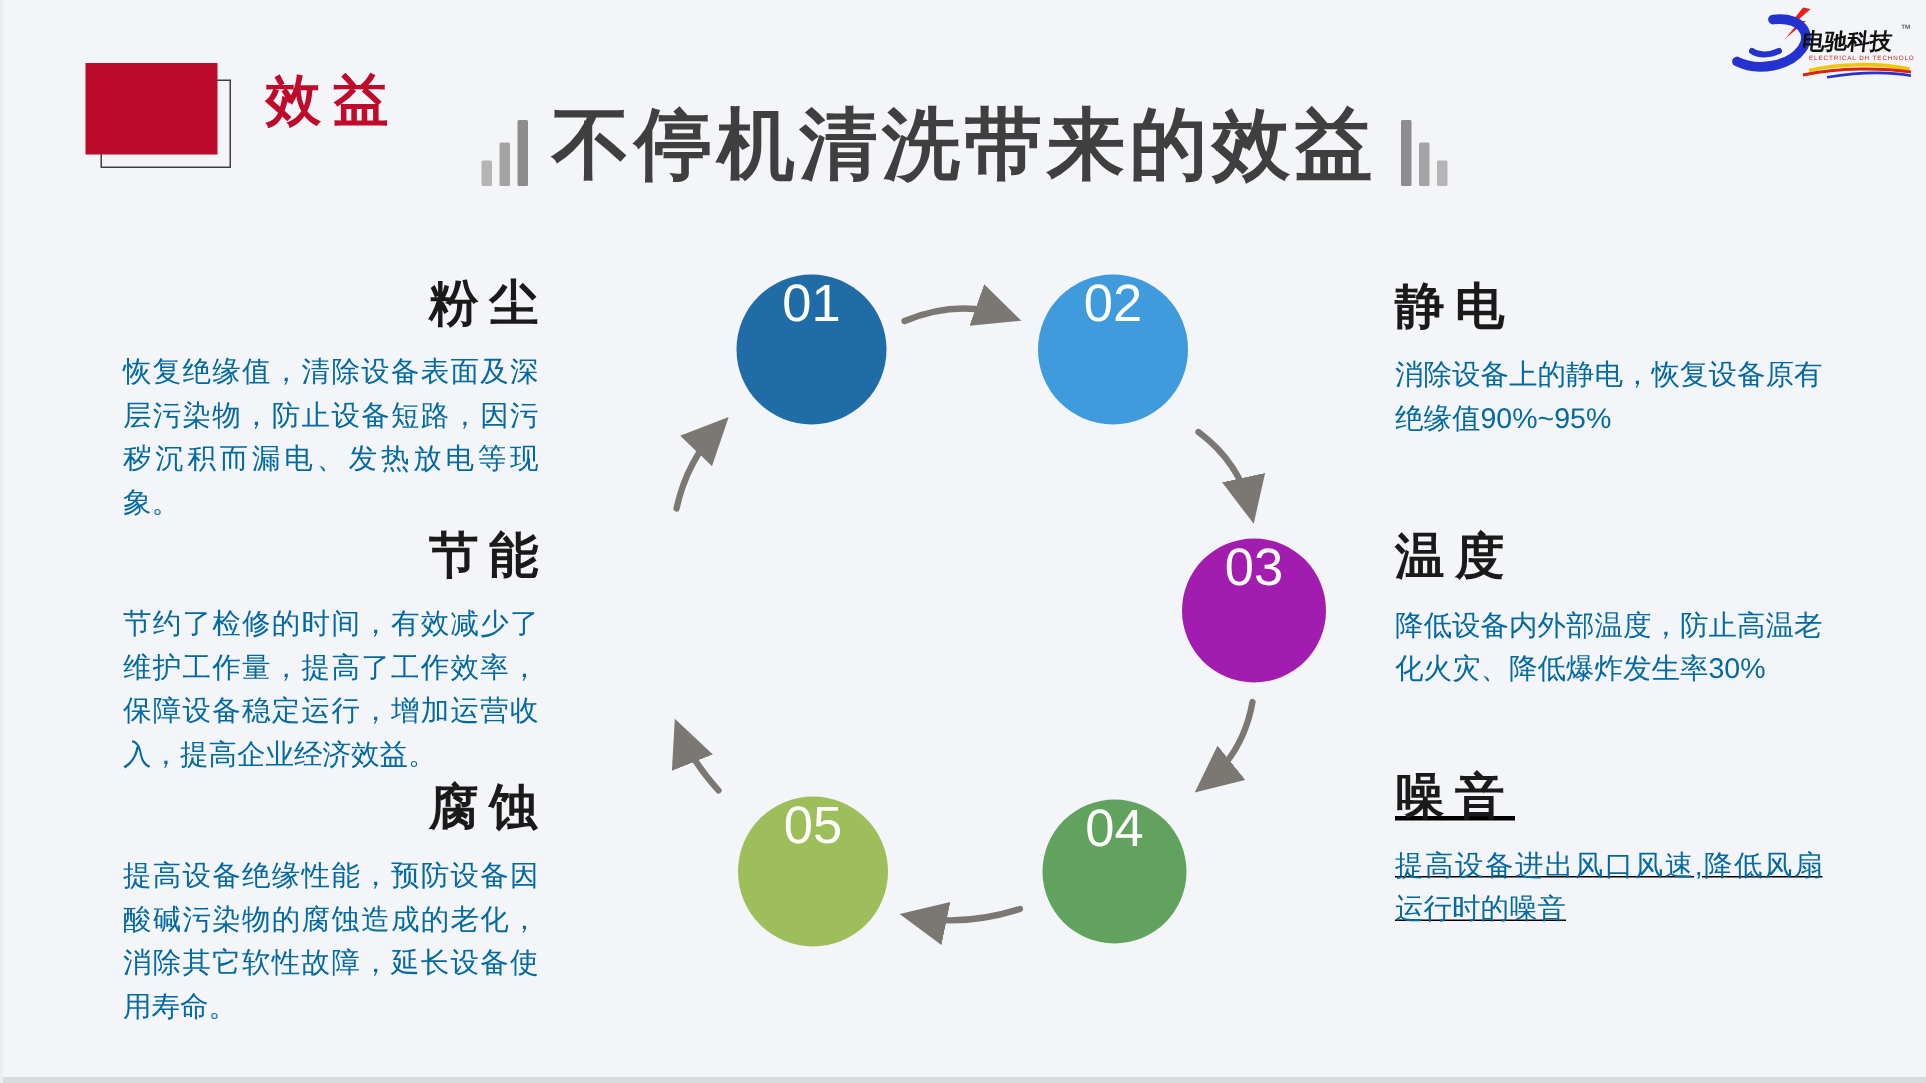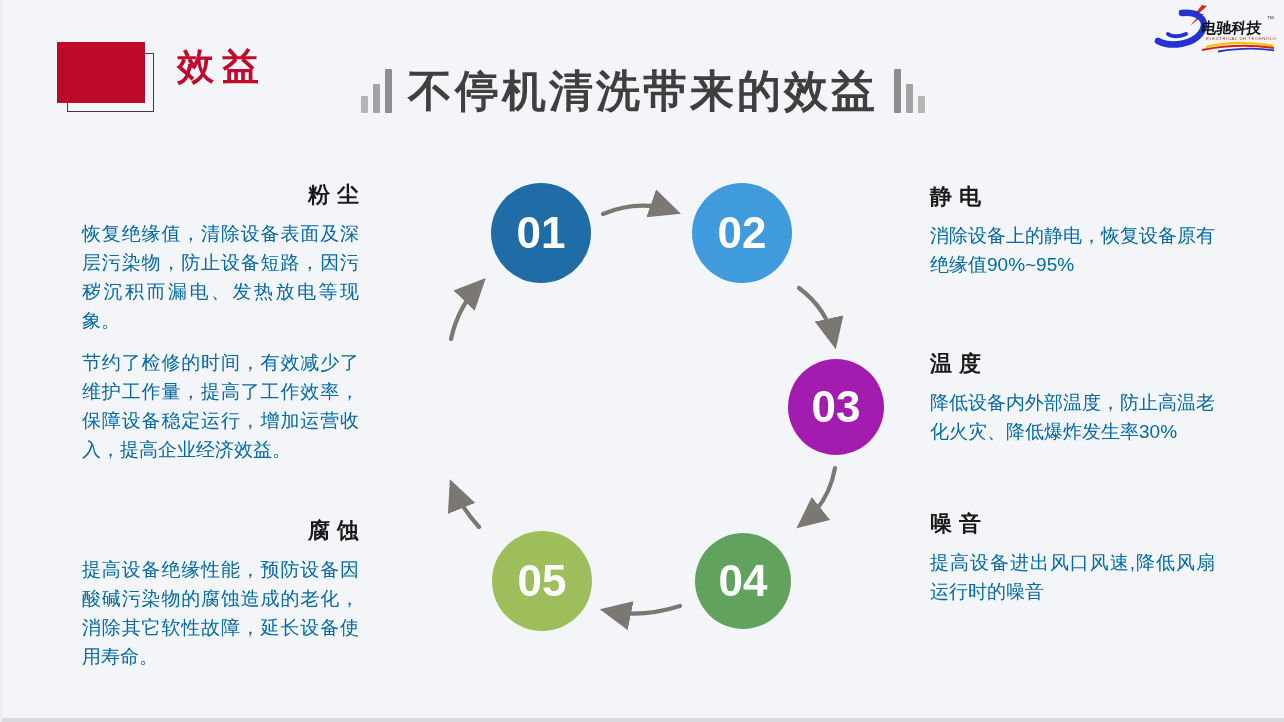--- a/index.html
+++ b/index.html
@@ -15,44 +15,44 @@
   .corner-red { position:absolute; left:0; top:0; width:88px; height:61px; background:#be0a2a; }
   .corner-label { position:absolute; left:175px; top:42px; font-size:37px; font-weight:bold; color:#c00a2b; letter-spacing:8px; white-space:nowrap; }
 
   
   .title-wrap { position:absolute; left:0; top:62px; width:100%; display:flex; justify-content:center; align-items:flex-end; gap:16px; }
   .bars { display:flex; align-items:flex-end; gap:5px; padding-bottom:8px; }
   .bars span { width:7px; border-radius:1px; }
   .bars .b-s { height:17px; background:#b5b5b5; }
   .bars .b-m { height:29px; background:#a3a3a3; }
   .bars .b-l { height:44px; background:#8d8d8d; }
-  .main-title { font-size:44px; font-weight:800; color:#3f3f3f; letter-spacing:3px; white-space:nowrap; }
+  .main-title { font-size:52px; font-weight:800; color:#3f3f3f; letter-spacing:3px; white-space:nowrap; }
 
   
   .logo { position:absolute; right:8px; top:4px; width:124px; height:52px; }
 
   
   .arrows-svg { position:absolute; left:0; top:0; width:1284px; height:722px; pointer-events:none; }
-  .node { position:absolute; border-radius:50%; display:flex; align-items:center; justify-content:center; color:#ffffff; font-weight:bold; font-size:44px; }
+  .node { position:absolute; border-radius:50%; display:flex; justify-content:center; color:#ffffff; font-weight:normal; font-size:35px; }
   .n1 { left:489px; top:183px; width:100px; height:100px; }
   .n2 { left:690px; top:183px; width:100px; height:100px; }
   .n3 { left:786px; top:359px; width:96px;  height:96px; }
   .n4 { left:693px; top:533px; width:96px;  height:96px; }
   .n5 { left:490px; top:531px; width:100px; height:100px; }
   .n6 { left:391px; top:357px; width:98px;  height:98px; }
 
   
   .benefit { position:absolute; }
-  .b-head { font-size:22px; font-weight:800; color:#1a1a1a; letter-spacing:7px; margin-bottom:9px; white-space:nowrap; }
+  .b-head { font-size:33px; font-weight:800; color:#1a1a1a; letter-spacing:7px; margin-bottom:9px; white-space:nowrap; }
   .b-body { font-size:19px; color:#0369a1; line-height:29px; text-align:justify; }
   .benefit.left  { left:80px;  width:277px; }
   .benefit.left .b-head { text-align:right; margin-right:-7px; }
   .benefit.right { left:928px; width:285px; }
   .bl1 { top:180px; } .bl2 { top:348px; } .bl3 { top:516px; }
-  .br1 { top:182px; } .br2 { top:349px; } .br3 { top:509px; }
+  .br1 { top:182px; } .br2 { top:349px; } .br3 { top:509px;text-decoration:underline; }
 </style>
 </head>
 <body>
 
 <div class="slide">
 
   <div class="corner">
     <div class="corner-outline"></div>
     <div class="corner-red"></div>
   </div>
@@ -120,20 +120,21 @@
     </div>
   <div class="node n5" style="background-color: rgb(157, 190, 91);">
       <span>05</span>
     </div>
 
   <div class="benefit left bl1">
     <div class="b-head">粉尘</div>
     <div class="b-body">恢复绝缘值，清除设备表面及深层污染物，防止设备短路，因污秽沉积而漏电、发热放电等现象。</div>
   </div>
   <div class="benefit left bl2">
+    <div class="b-head">节能</div>
     <div class="b-body">节约了检修的时间，有效减少了维护工作量，提高了工作效率，保障设备稳定运行，增加运营收入，提高企业经济效益。</div>
   </div>
   <div class="benefit left bl3">
     <div class="b-head">腐蚀</div>
     <div class="b-body">提高设备绝缘性能，预防设备因酸碱污染物的腐蚀造成的老化，消除其它软性故障，延长设备使用寿命。</div>
   </div>
 
   <div class="benefit right br1">
     <div class="b-head">静电</div>
     <div class="b-body">消除设备上的静电，恢复设备原有绝缘值90%~95%</div>

